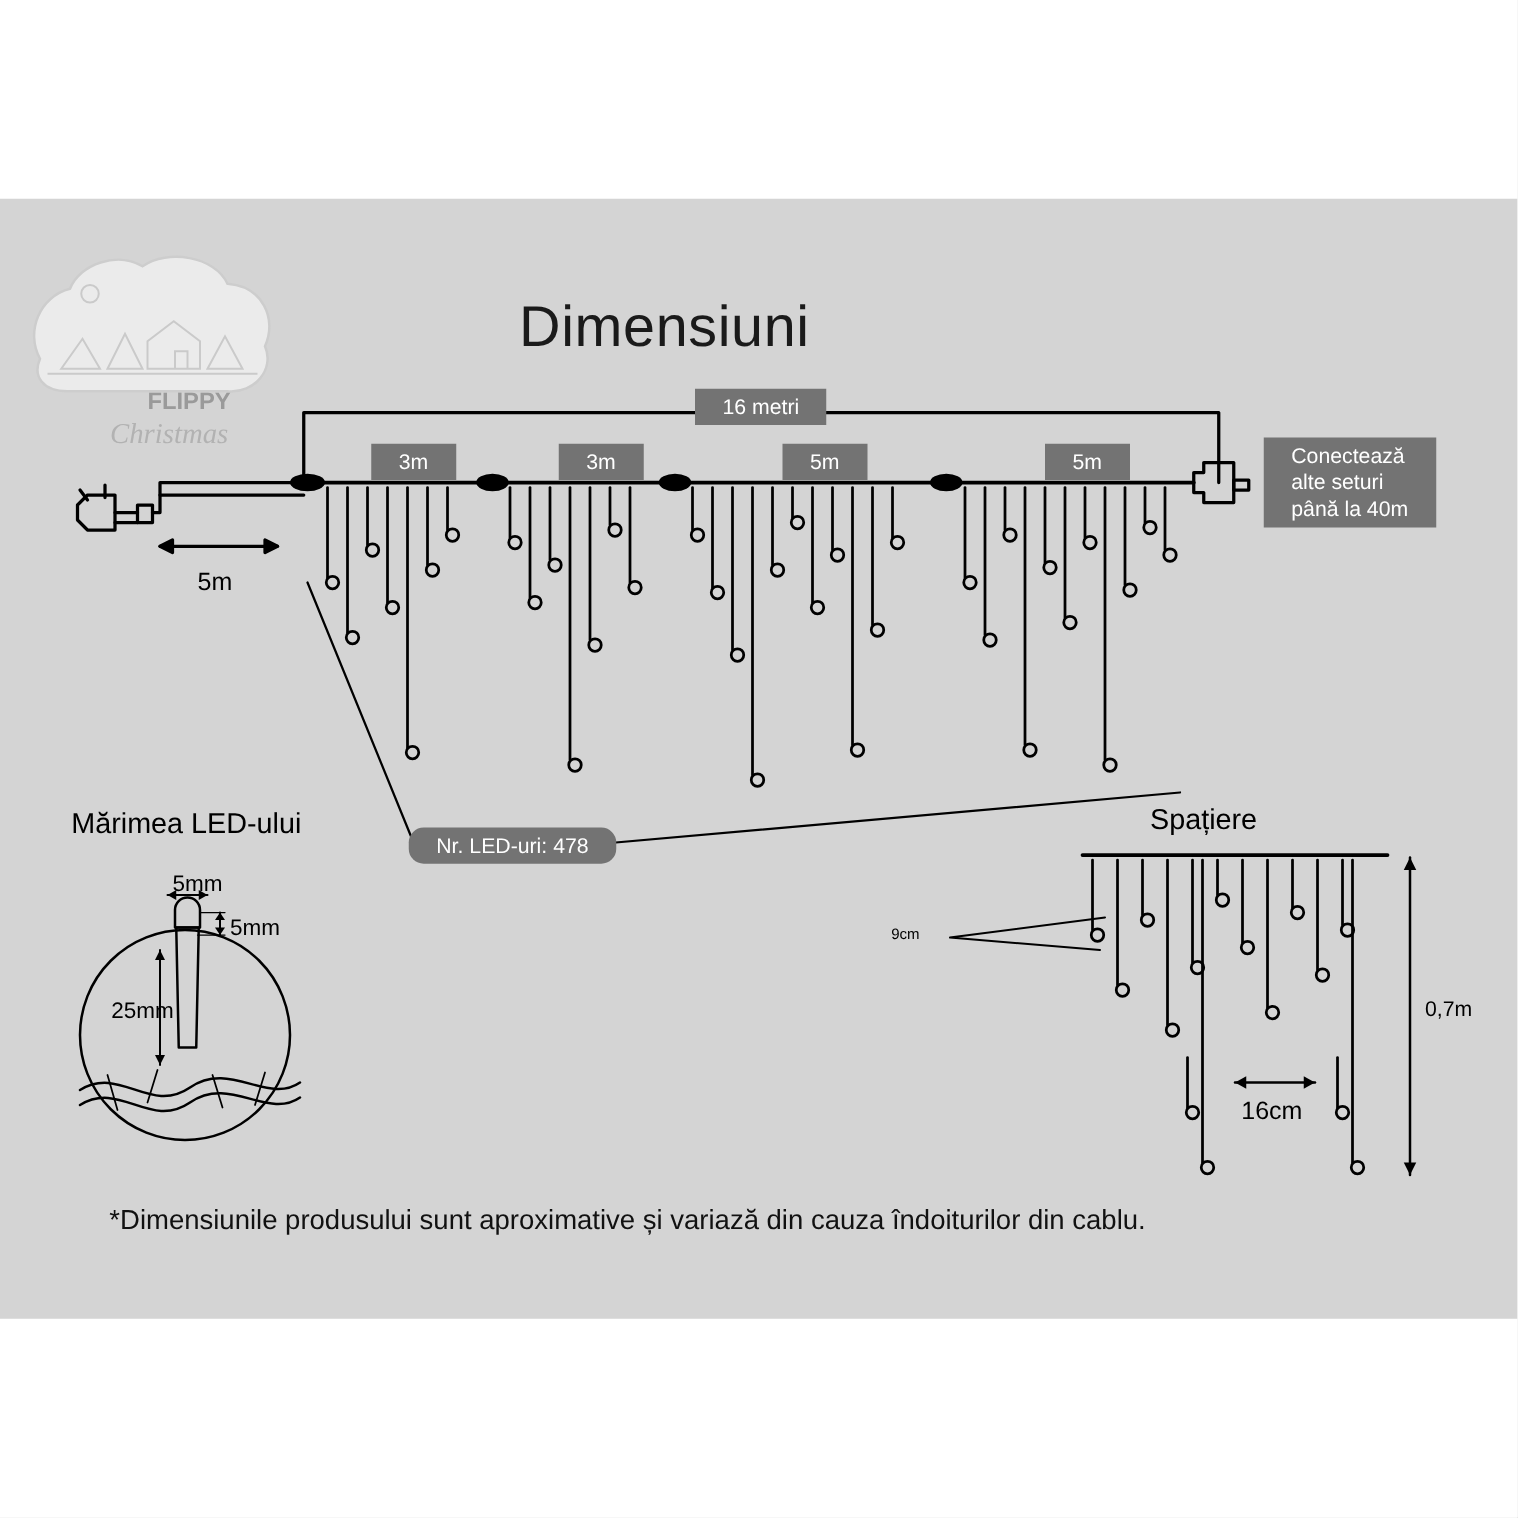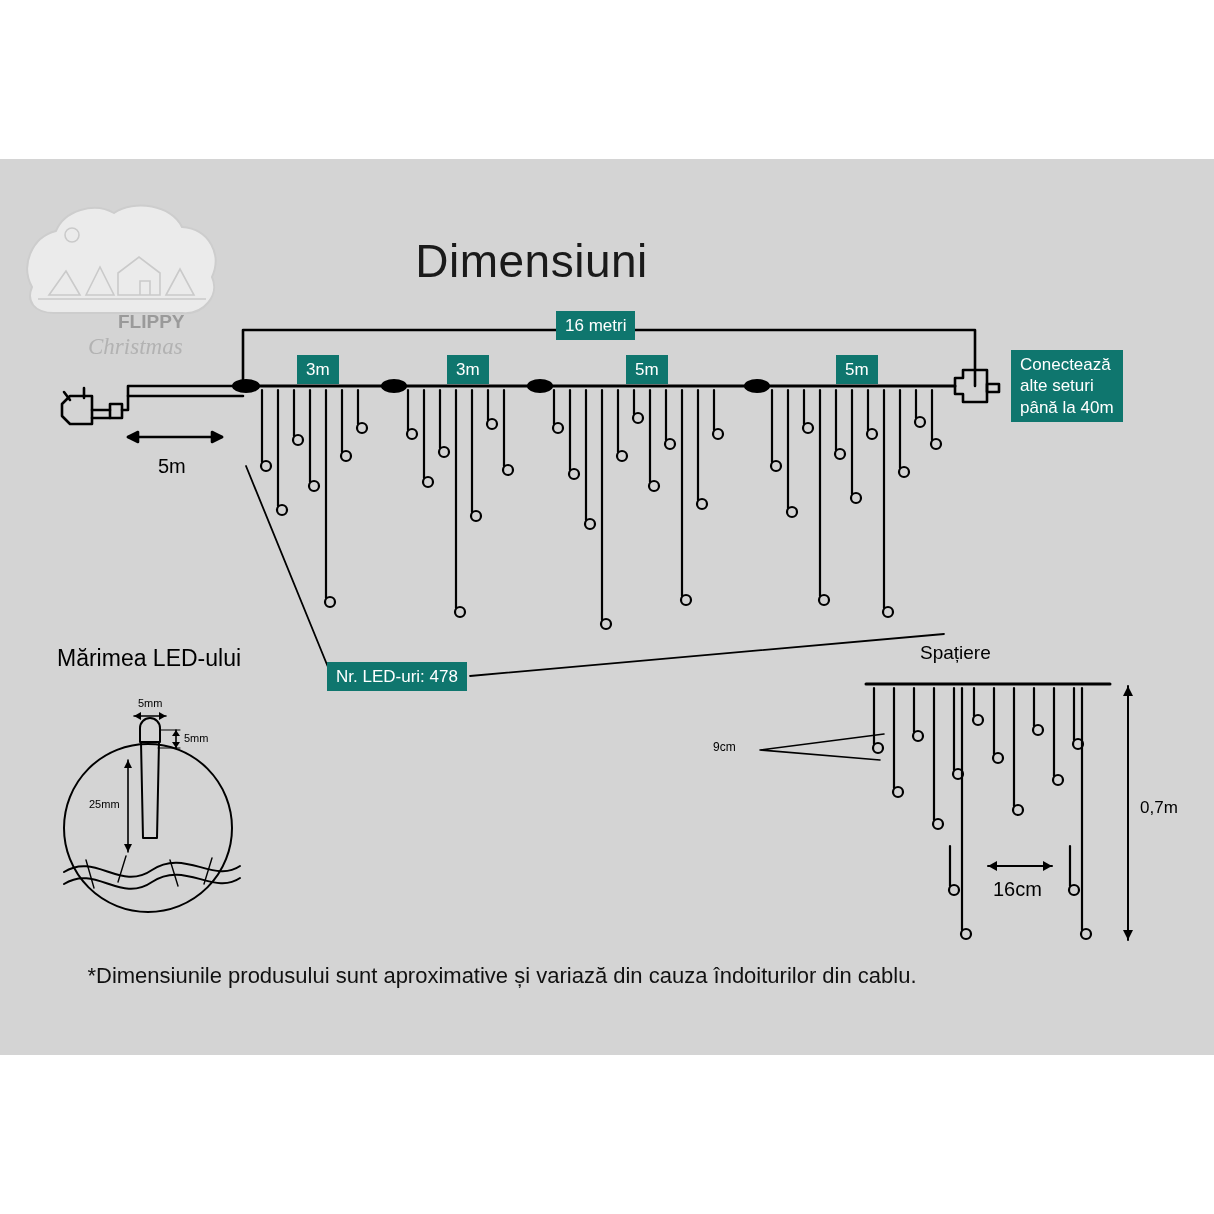--- a/index.html
+++ b/index.html
@@ -32,25 +32,25 @@
   }
   .svg-layer {
     position: absolute;
     left: 0;
     top: 0;
     width: 1214px;
     height: 1214px;
   }
   .lbl {
     position: absolute;
-    background: #0f766e;
+    background: #737373;
     color: #ffffff;
     font-size: 17px;
     line-height: 1.25;
-    padding: 4px 9px;
+    padding: 4px 22px;
     white-space: pre;
     box-sizing: border-box;
   }
   .plain {
     position: absolute;
     color: #000000;
     white-space: pre;
   }
   #title {
     left: 0;
@@ -70,24 +70,24 @@
     color: #111111;
   }
   #led-size-title {
     left: 57px;
     top: 645px;
     font-size: 23px;
   }
   #spacing-title {
     left: 920px;
     top: 642px;
-    font-size: 19px;
+    font-size: 23px;
   }
   .small-dim {
-    font-size: 11px;
+    font-size: 18px;
     color: #000000;
   }
   .logo {
     position: absolute;
     left: 14px;
     top: 195px;
     width: 215px;
     height: 165px;
     opacity: 0.55;
   }
@@ -318,21 +318,21 @@
   <div class="plain" id="title">Dimensiuni</div>
 
   <div class="lbl" style="left:556px; top:311px;">16 metri</div>
   <div class="lbl" style="left:297px; top:355px;">3m</div>
   <div class="lbl" style="left:447px; top:355px;">3m</div>
   <div class="lbl" style="left:626px; top:355px;">5m</div>
   <div class="lbl" style="left:836px; top:355px;">5m</div>
   <div class="lbl" style="left:1011px; top:350px;">Conectează
 alte seturi
 până la 40m</div>
-  <div class="lbl" style="left:327px; top:662px;">Nr. LED-uri: 478</div>
+  <div class="lbl" style="left:327px; top:662px;border-radius:12px;">Nr. LED-uri: 478</div>
 
   <div class="plain" style="left:158px; top:455px; font-size:20px;">5m</div>
   <div class="plain small-dim" style="left:138px; top:697px;">5mm</div>
   <div class="plain small-dim" style="left:184px; top:732px;">5mm</div>
   <div class="plain small-dim" style="left:89px; top:798px;">25mm</div>
   <div class="plain small-dim" style="left:713px; top:740px; font-size:12px;">9cm</div>
   <div class="plain small-dim" style="left:993px; top:878px; font-size:20px;">16cm</div>
   <div class="plain small-dim" style="left:1140px; top:798px; font-size:17px;">0,7m</div>
 
   <div class="plain" id="led-size-title">Mărimea LED-ului</div>

